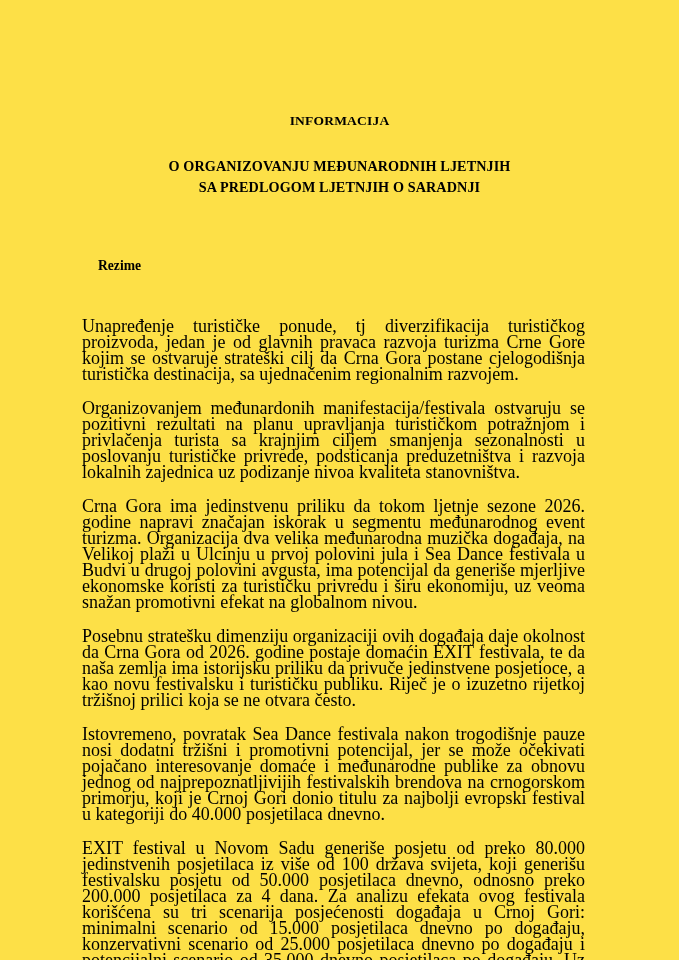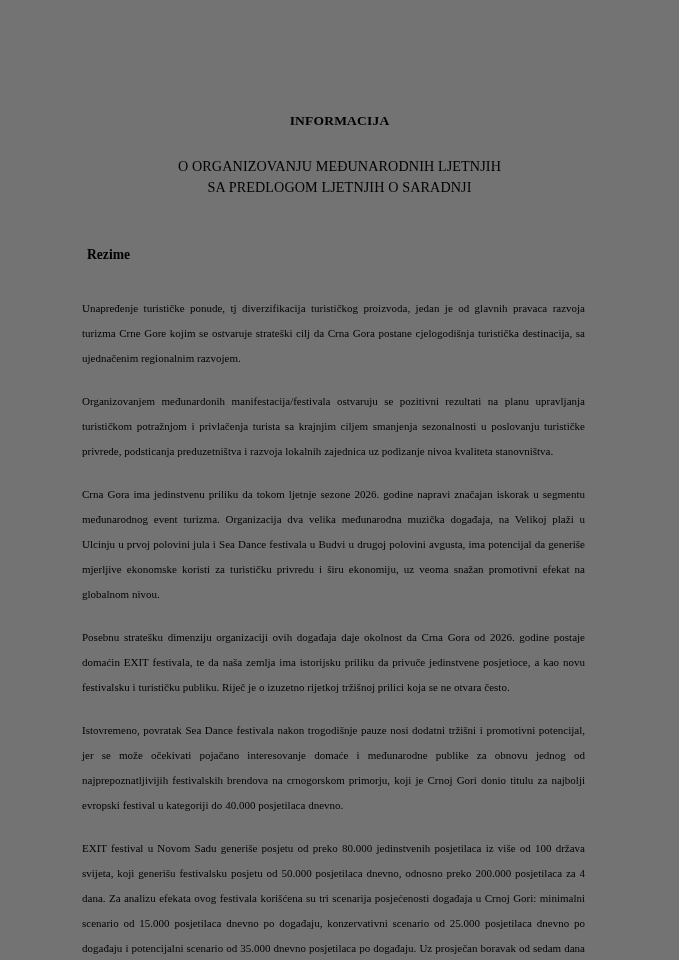--- a/index.html
+++ b/index.html
@@ -12,67 +12,67 @@
     width: 679px;
     height: 960px;
     font-family: "Liberation Serif", "DejaVu Serif", serif;
     color: #000000;
     -webkit-font-smoothing: antialiased;
   }
   .page {
     position: relative;
     width: 679px;
     height: 960px;
-    background: #737373;
+    background: #fde047;
     box-sizing: border-box;
     padding: 0;
     overflow: hidden;
   }
   .content {
     position: absolute;
     left: 82px;
     top: 112px;
     width: 515px;
   }
   .doc-kicker {
     text-align: center;
     font-weight: bold;
     font-size: 13.5px;
     letter-spacing: 0.2px;
     line-height: 18px;
     margin: 0 0 26px 0;
   }
   .doc-title {
     text-align: center;
-    font-weight: normal;
+    font-weight: bold;
     font-size: 14.2px;
     line-height: 20.5px;
     letter-spacing: 0.1px;
     margin: 0;
   }
   .doc-title .tl {
     display: block;
     white-space: nowrap;
   }
   .section-heading {
     font-weight: bold;
     font-size: 13.6px;
     line-height: 18px;
-    margin: 5px;
+    margin: 16px;
     text-align: left;
     padding-top: 44px;
   }
   .body-block {
     padding-top: 27px;
   }
   p.para {
     text-align: justify;
     text-justify: inter-word;
-    font-size: 11px;
-    line-height: 25px;
+    font-size: 18px;
+    line-height: 16px;
     margin: 0 12px 18px 0;
     hyphens: none;
     word-spacing: 0.1px;
   }
   p.para:last-child {
     margin-bottom: 0;
   }
 </style>
 </head>
 <body>

